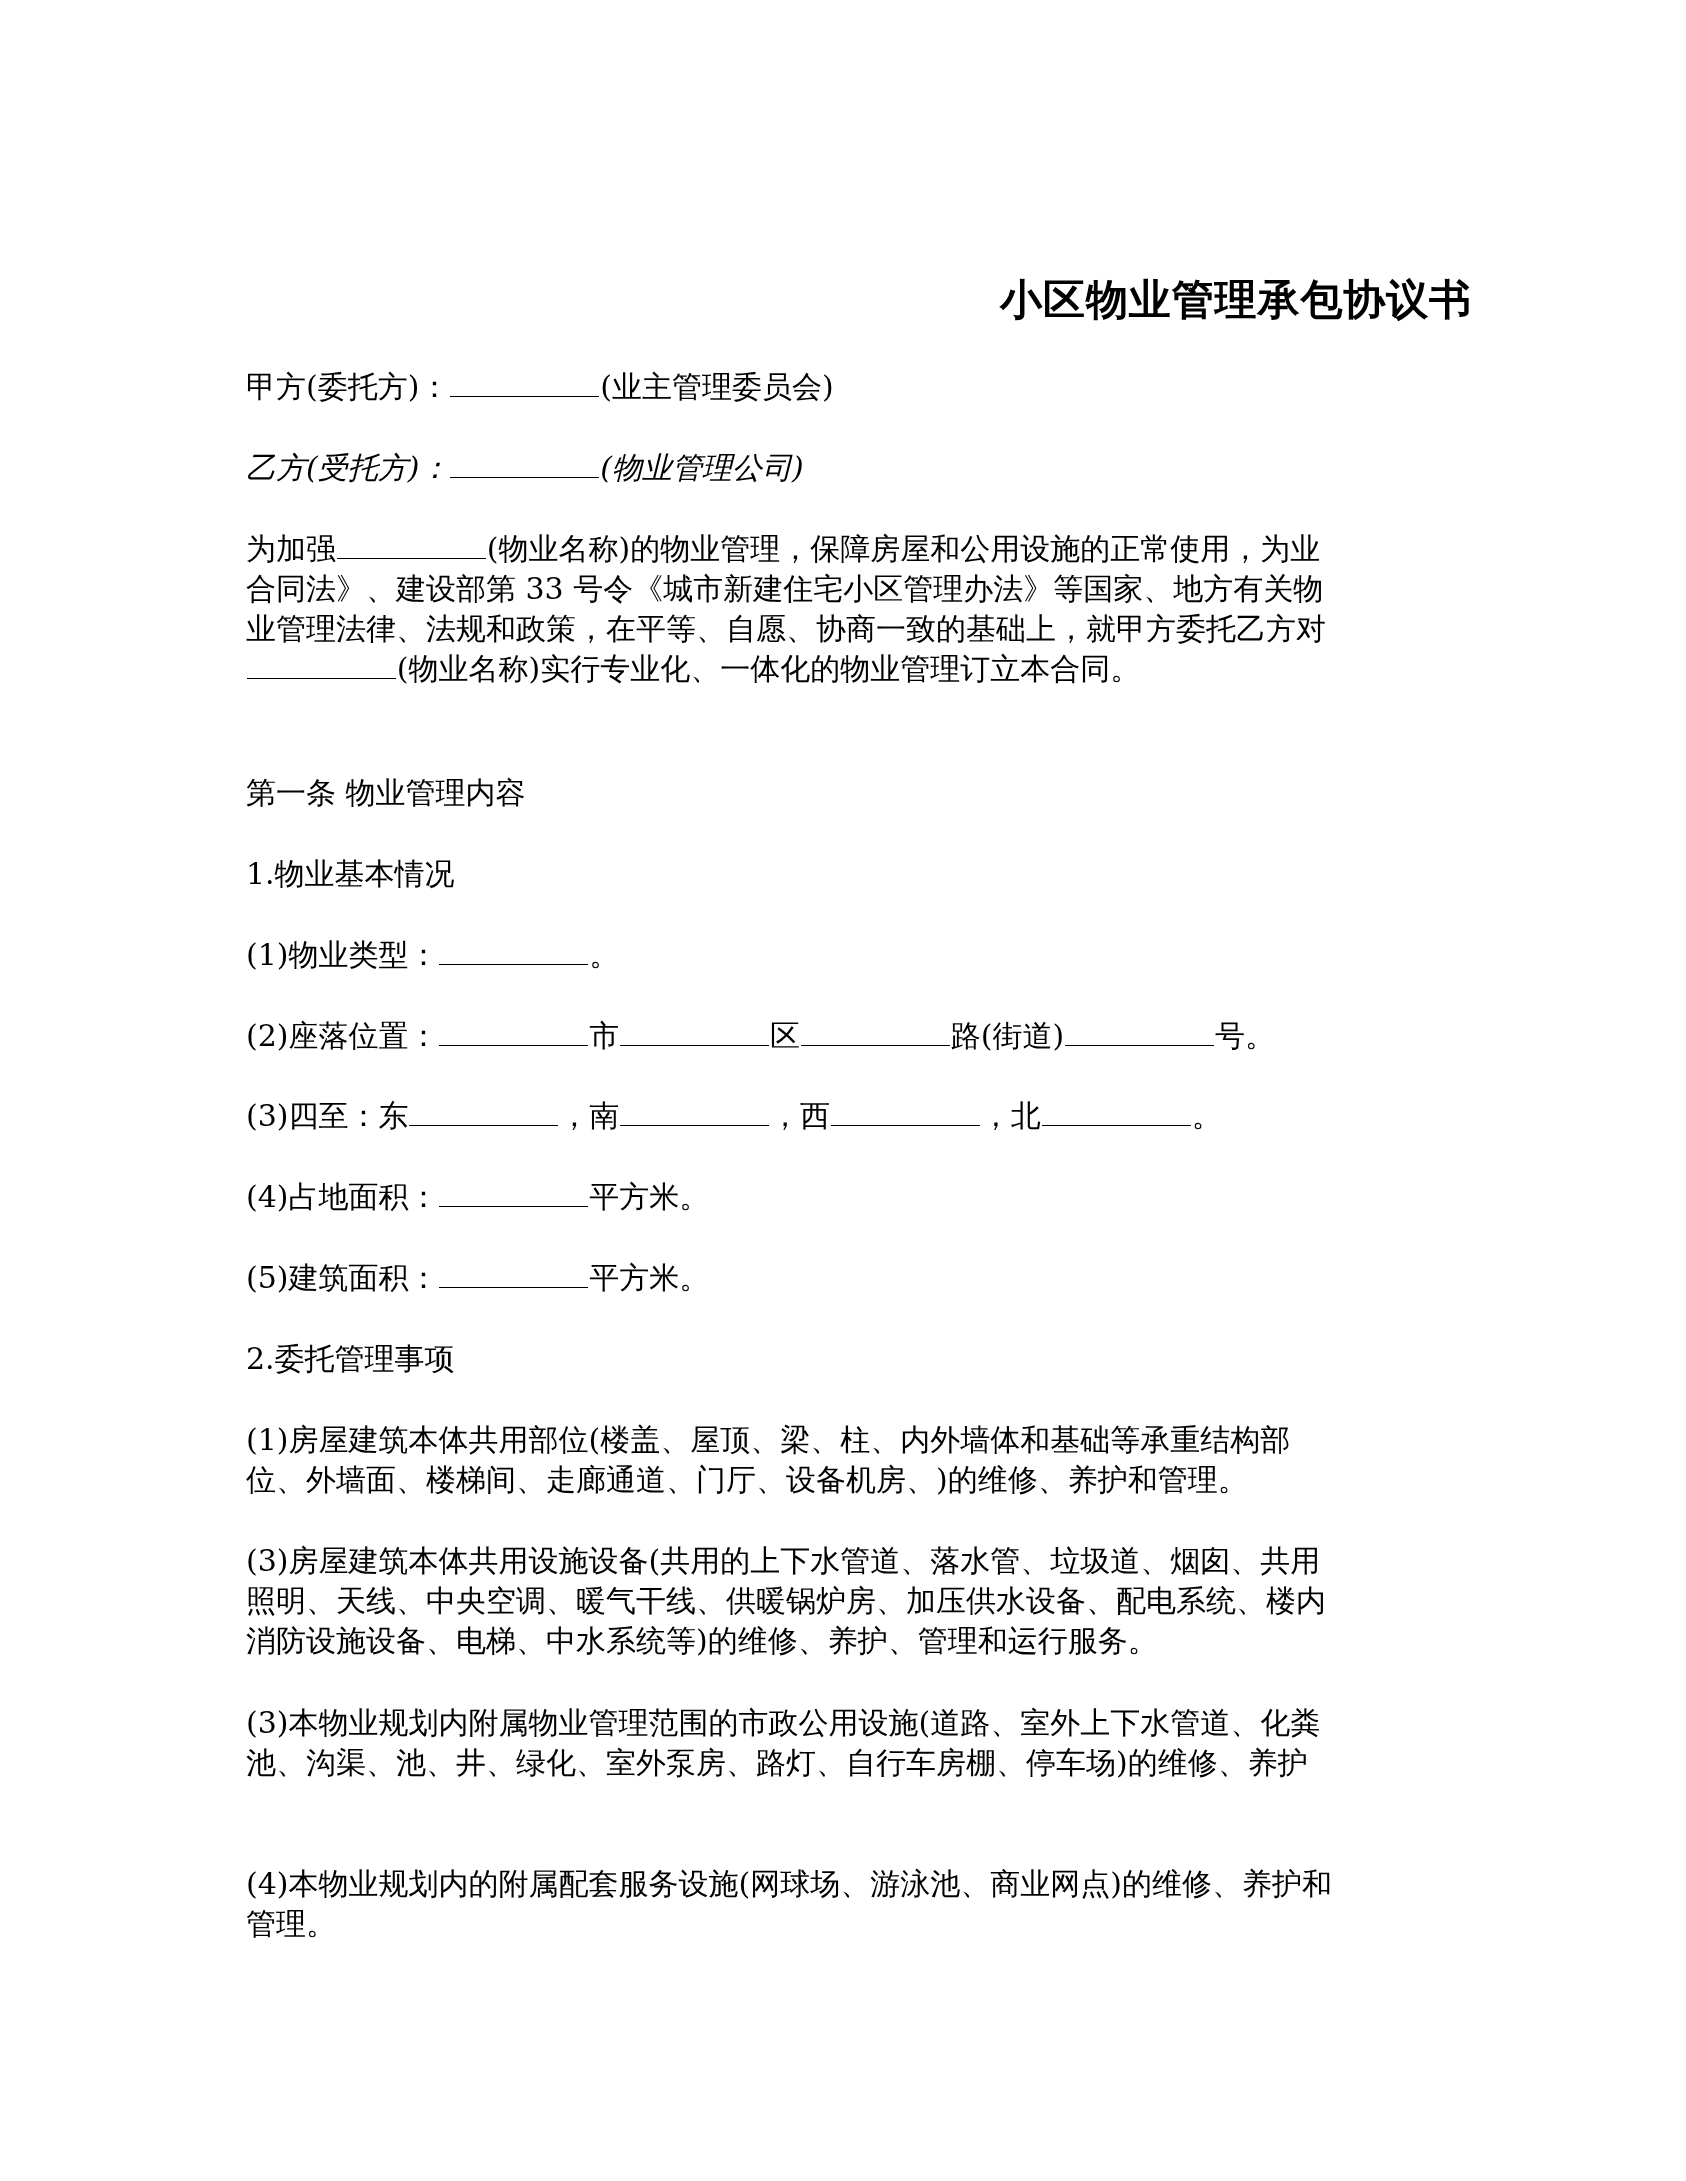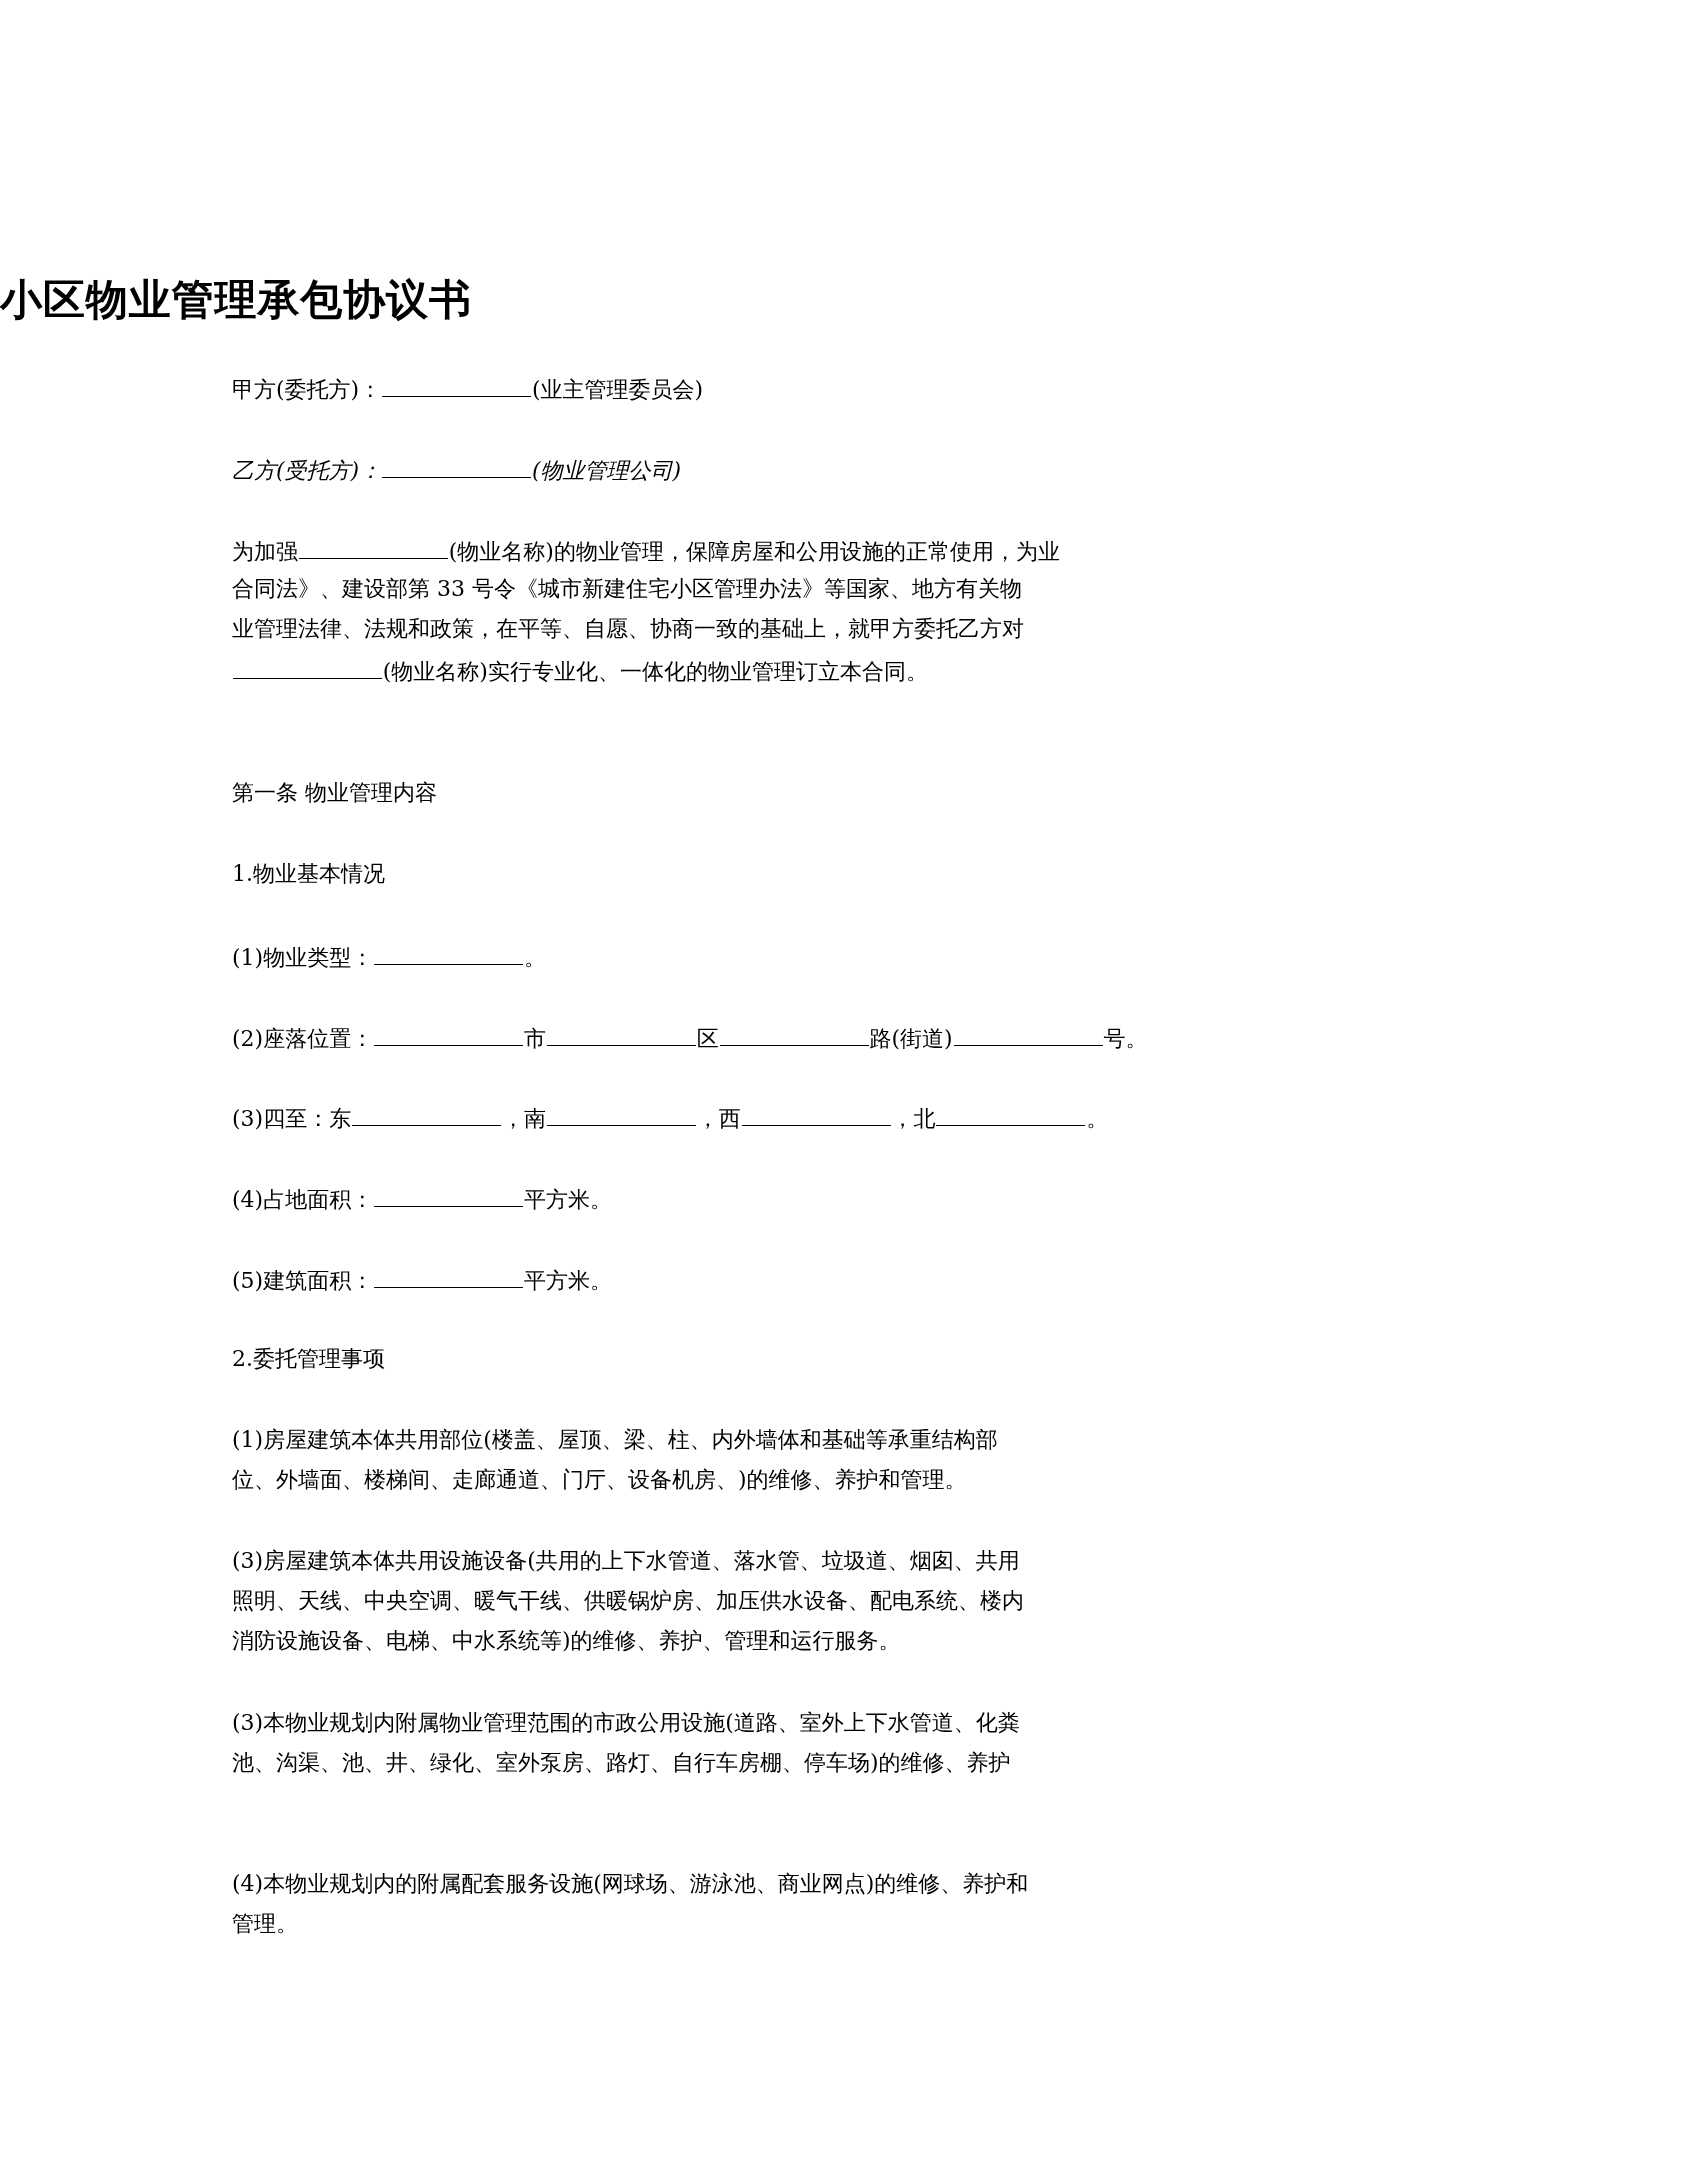--- a/index.html
+++ b/index.html
@@ -20,31 +20,31 @@
     left: 0; top: 0;
     width: 1686px;
     height: 2182px;
     background: #ffffff;
   }
   .title {
     position: absolute;
     left: 0;
     width: 1472px;
     top: 272px;
-    text-align: left;
+    text-align: right;
     font-size: 42px;
     font-weight: bold;
     line-height: 55px;
     letter-spacing: 0.9px;
   }
   .para {
     position: absolute;
-    left: 232px;
+    left: 246px;
     width: 1194px;
-    font-size: 22px;
+    font-size: 30px;
     line-height: 40px;
     white-space: nowrap;
   }
   .line {
     display: block;
     height: 40px;
   }
   .blank {
     display: inline-block;
     width: 149px;

